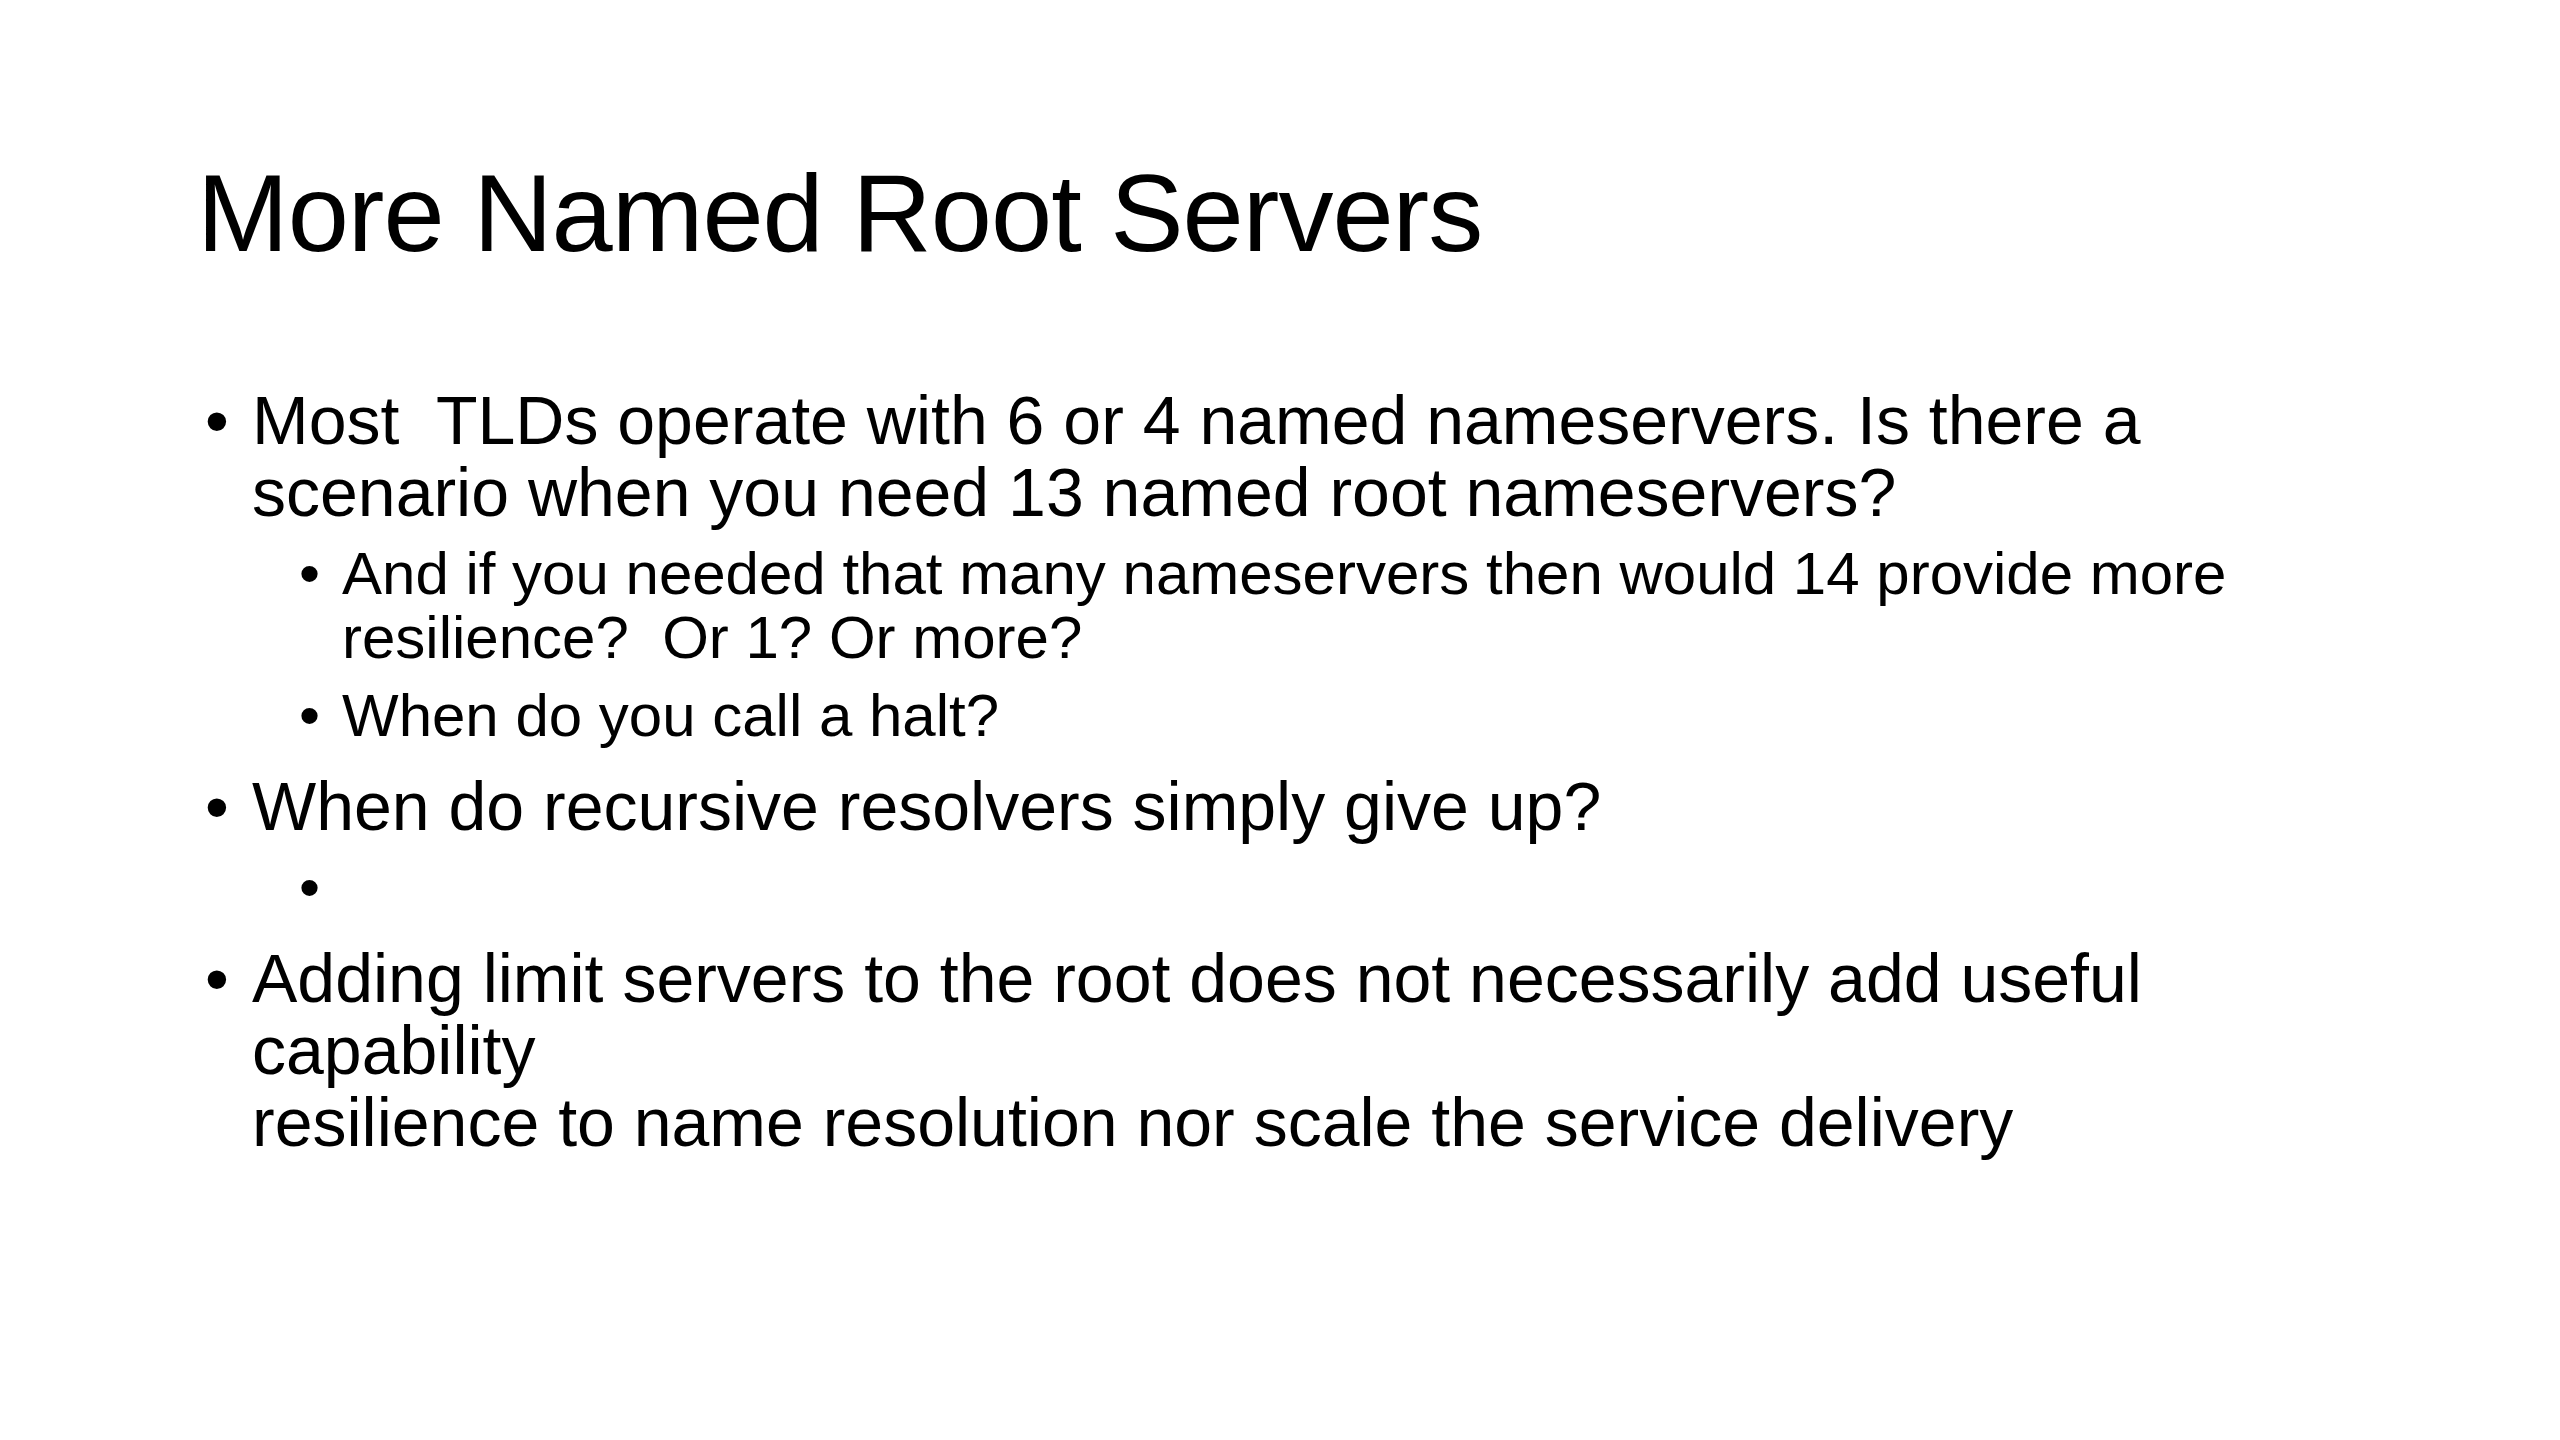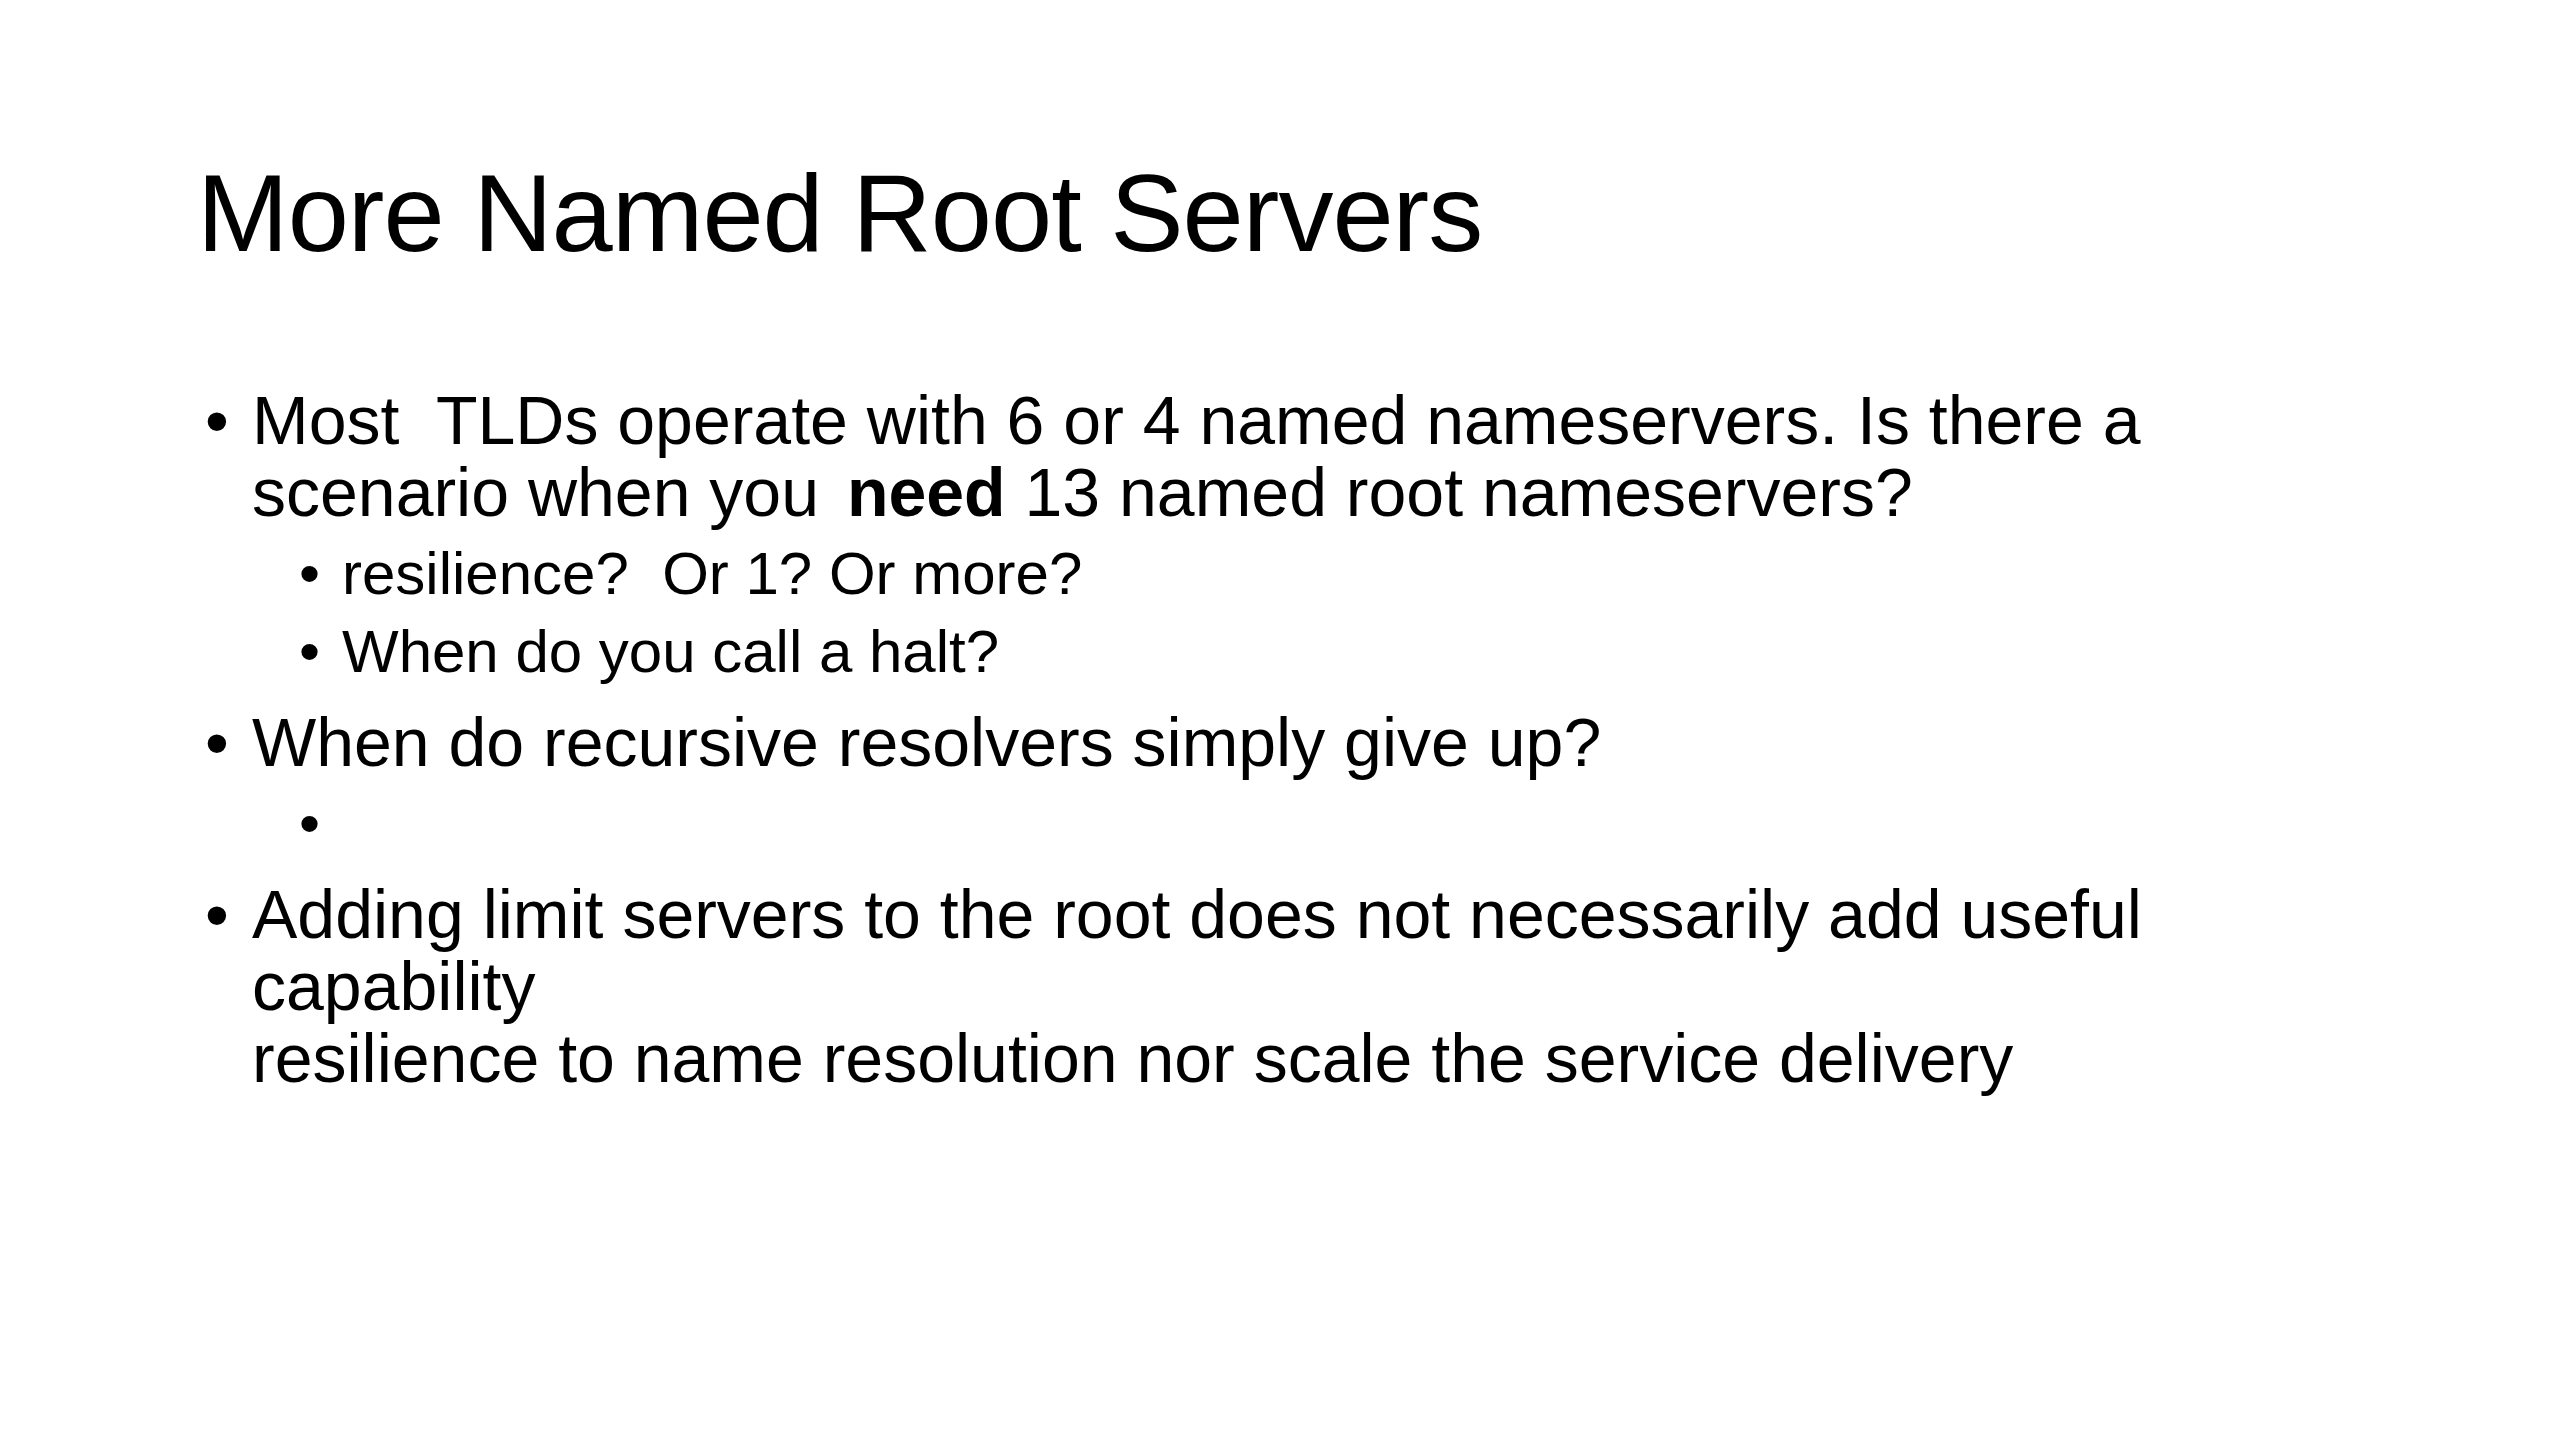--- a/index.html
+++ b/index.html
@@ -50,39 +50,40 @@
   .bullet-item:first-child {
     margin-top: 0;
   }
   .bullet-marker {
     flex: 0 0 auto;
   }
   .lvl1 > .bullet-marker { width: 47px; }
   .lvl2 > .bullet-marker { width: 43px; }
   .bullet-lines { flex: 1 1 auto; }
   .bullet-line { white-space: pre; }
-  .seg-bold { font-weight: 700; margin-left: 9px; }
+  .seg-bold { font-weight: 400; }
 </style>
 </head>
 <body>
 
 <div class="slide">
   <div class="slide-title">More Named Root Servers</div>
 
   <div class="body-placeholder">
       <div class="bullet-item lvl1">
         <span class="bullet-marker">•</span>
         <div class="bullet-lines">
           <div class="bullet-line"><span class="seg">Most  TLDs operate with 6 or 4 named nameservers. Is there a</span></div>
           <div class="bullet-line"><span class="seg">scenario when you </span><span class="seg-bold">need</span><span class="seg"> 13 named root nameservers?</span></div>
         </div>
       </div>
       <div class="bullet-item lvl2">
         <span class="bullet-marker">•</span>
         <div class="bullet-lines">
+          <div class="bullet-line"><span class="seg">And if you needed that many nameservers then would 14 provide more</span></div>
           <div class="bullet-line"><span class="seg">resilience?  Or 1? Or more?</span></div>
         </div>
       </div>
       <div class="bullet-item lvl2">
         <span class="bullet-marker">•</span>
         <div class="bullet-lines">
           <div class="bullet-line"><span class="seg">When do you call a halt?</span></div>
         </div>
       </div>
       <div class="bullet-item lvl1">

